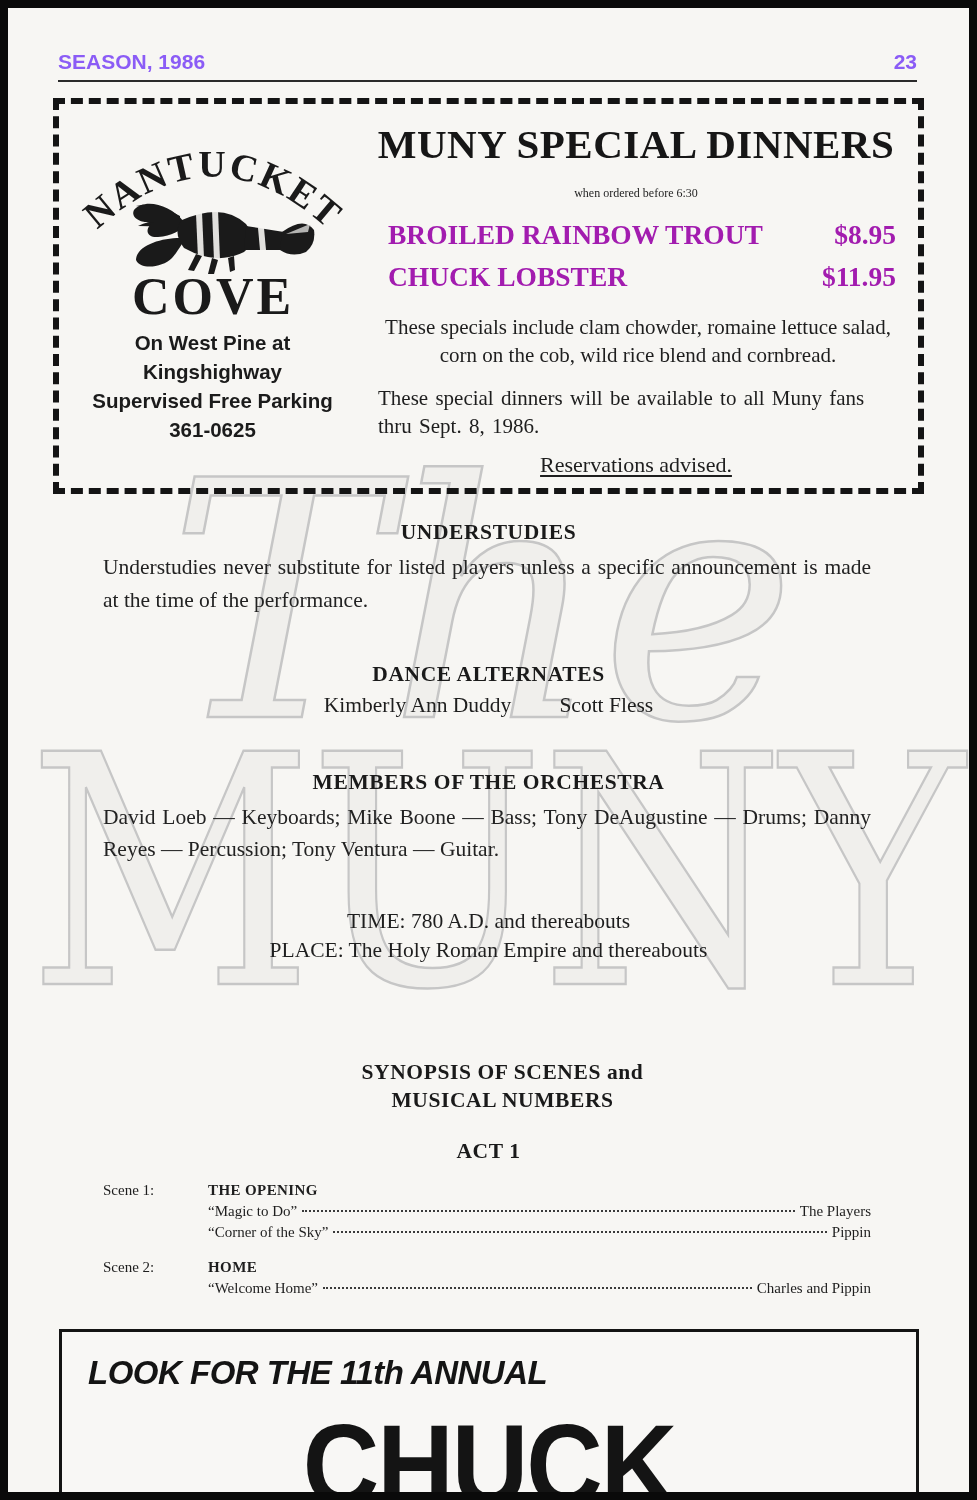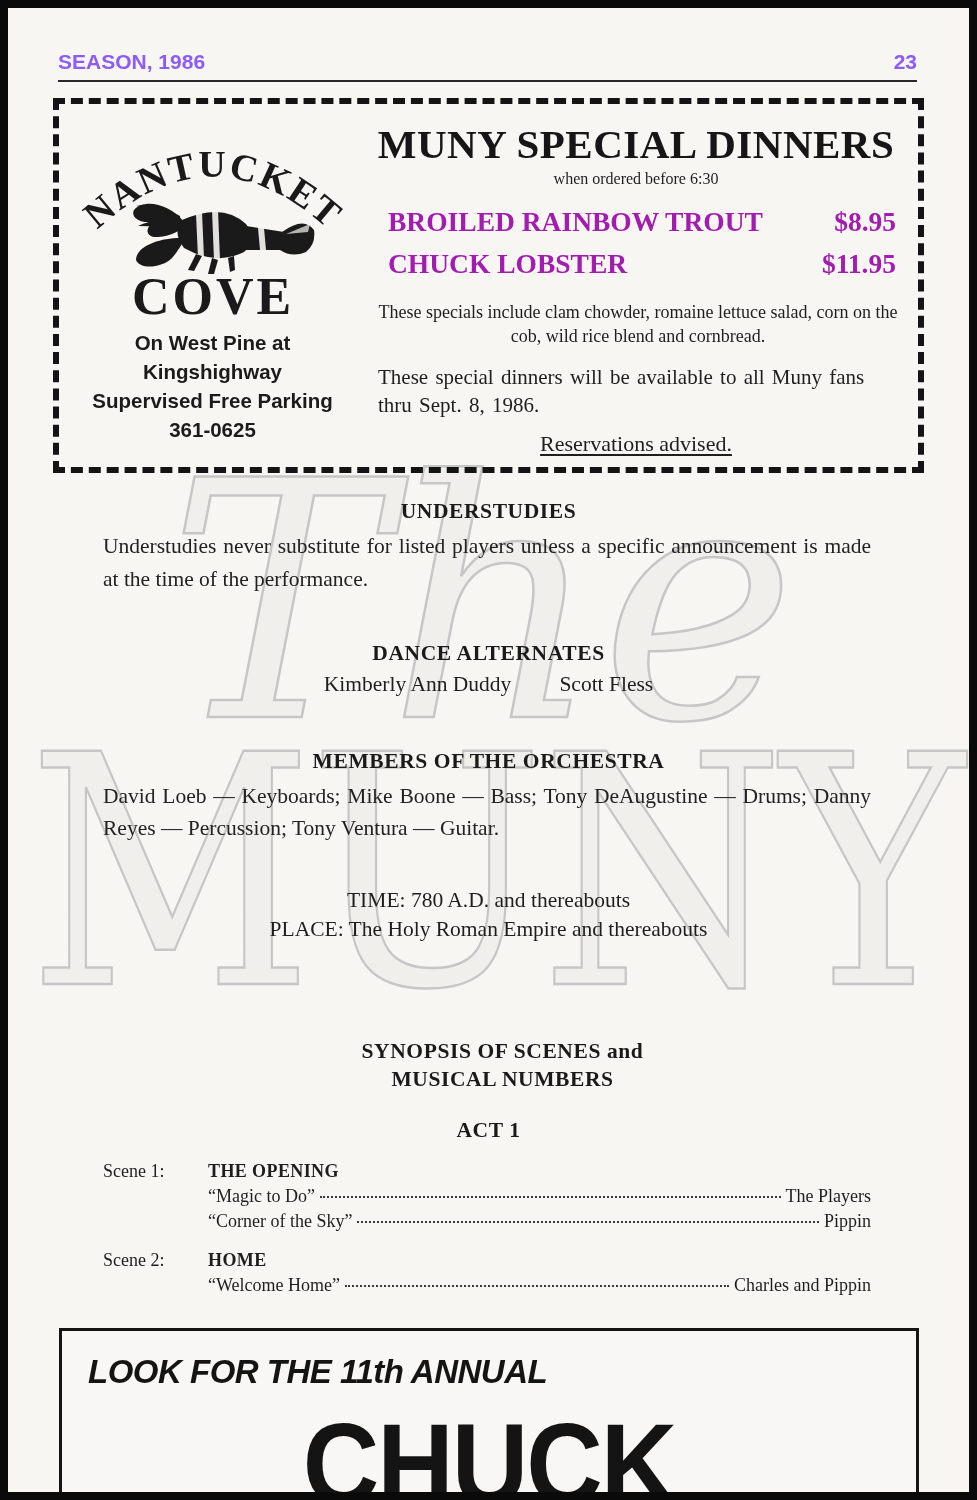--- a/index.html
+++ b/index.html
@@ -45,45 +45,45 @@
   .ad-left .addr{
     font-family:"Liberation Sans", sans-serif;
     font-weight:bold;font-size:20.5px;line-height:1.42;color:#1b1b1b;
     margin-top:2px;
   }
   .ad-right{flex:1;padding:4px 10px 0 12px;}
   .ad-title{
     text-align:center;font-weight:bold;font-size:41px;letter-spacing:0.5px;
     margin-top:6px;color:#161616;
   }
-  .ad-sub{text-align:center;font-size:16px;margin-top:2px;}
+  .ad-sub{text-align:center;font-size:12px;margin-top:18px;}
   .menu{margin:18px 4px 0 16px;}
   .menu-row{display:flex;justify-content:space-between;align-items:baseline;font-weight:bold;font-size:27.5px;color:#a21caf;}
   .menu-row + .menu-row{margin-top:10px;}
-  .ad-includes{font-size:18px;text-align:center;line-height:1.35;margin:20px 0 0 4px;}
+  .ad-includes{font-size:21px;text-align:center;line-height:1.35;margin:20px 0 0 4px;}
   .ad-avail{font-size:21px;text-align:left;line-height:1.35;margin:14px 0 0 6px;word-spacing:2px;}
   .ad-resv{font-size:22px;text-align:center;margin-top:12px;}
   .ad-resv span{text-decoration:underline;text-underline-offset:3px;}
   
   .heading{
     text-align:center;font-size:21.5px;font-weight:600;letter-spacing:0.6px;
     color:#1a1a1a;
   }
   .h-under{margin-top:26px;}
   .p-body{
     margin:6px 98px 0 95px;font-size:21.5px;line-height:1.5;
     text-align:justify;color:#222;
   }
   .h-dance{margin-top:46px;}
   .names{display:flex;justify-content:center;gap:48px;font-size:21.5px;margin-top:6px;}
   .h-orch{margin-top:52px;}
   .setting{text-align:center;font-size:21.5px;line-height:1.35;margin-top:42px;}
   .h-syn{margin-top:94px;line-height:1.3;padding-left:28px;}
   .h-act{margin-top:24px;}
-  .scenes{margin:18px 98px 0 95px;font-size:18px;}
+  .scenes{margin:18px 98px 0 95px;font-size:15px;}
   .scene{display:flex;margin-top:18px;}
   .scene-label{flex:0 0 105px;}
   .scene-body{flex:1;}
   .scene-title{font-weight:600;letter-spacing:0.4px;}
   .song{display:flex;align-items:baseline;margin-top:4px;}
   .song .dots{flex:1;border-bottom:2.5px dotted #3a3a3a;margin:0 5px;transform:translateY(-4px);}
   
   .ad-bot{
     margin:32px 50px 0 51px;
     border:3px solid #141414;

